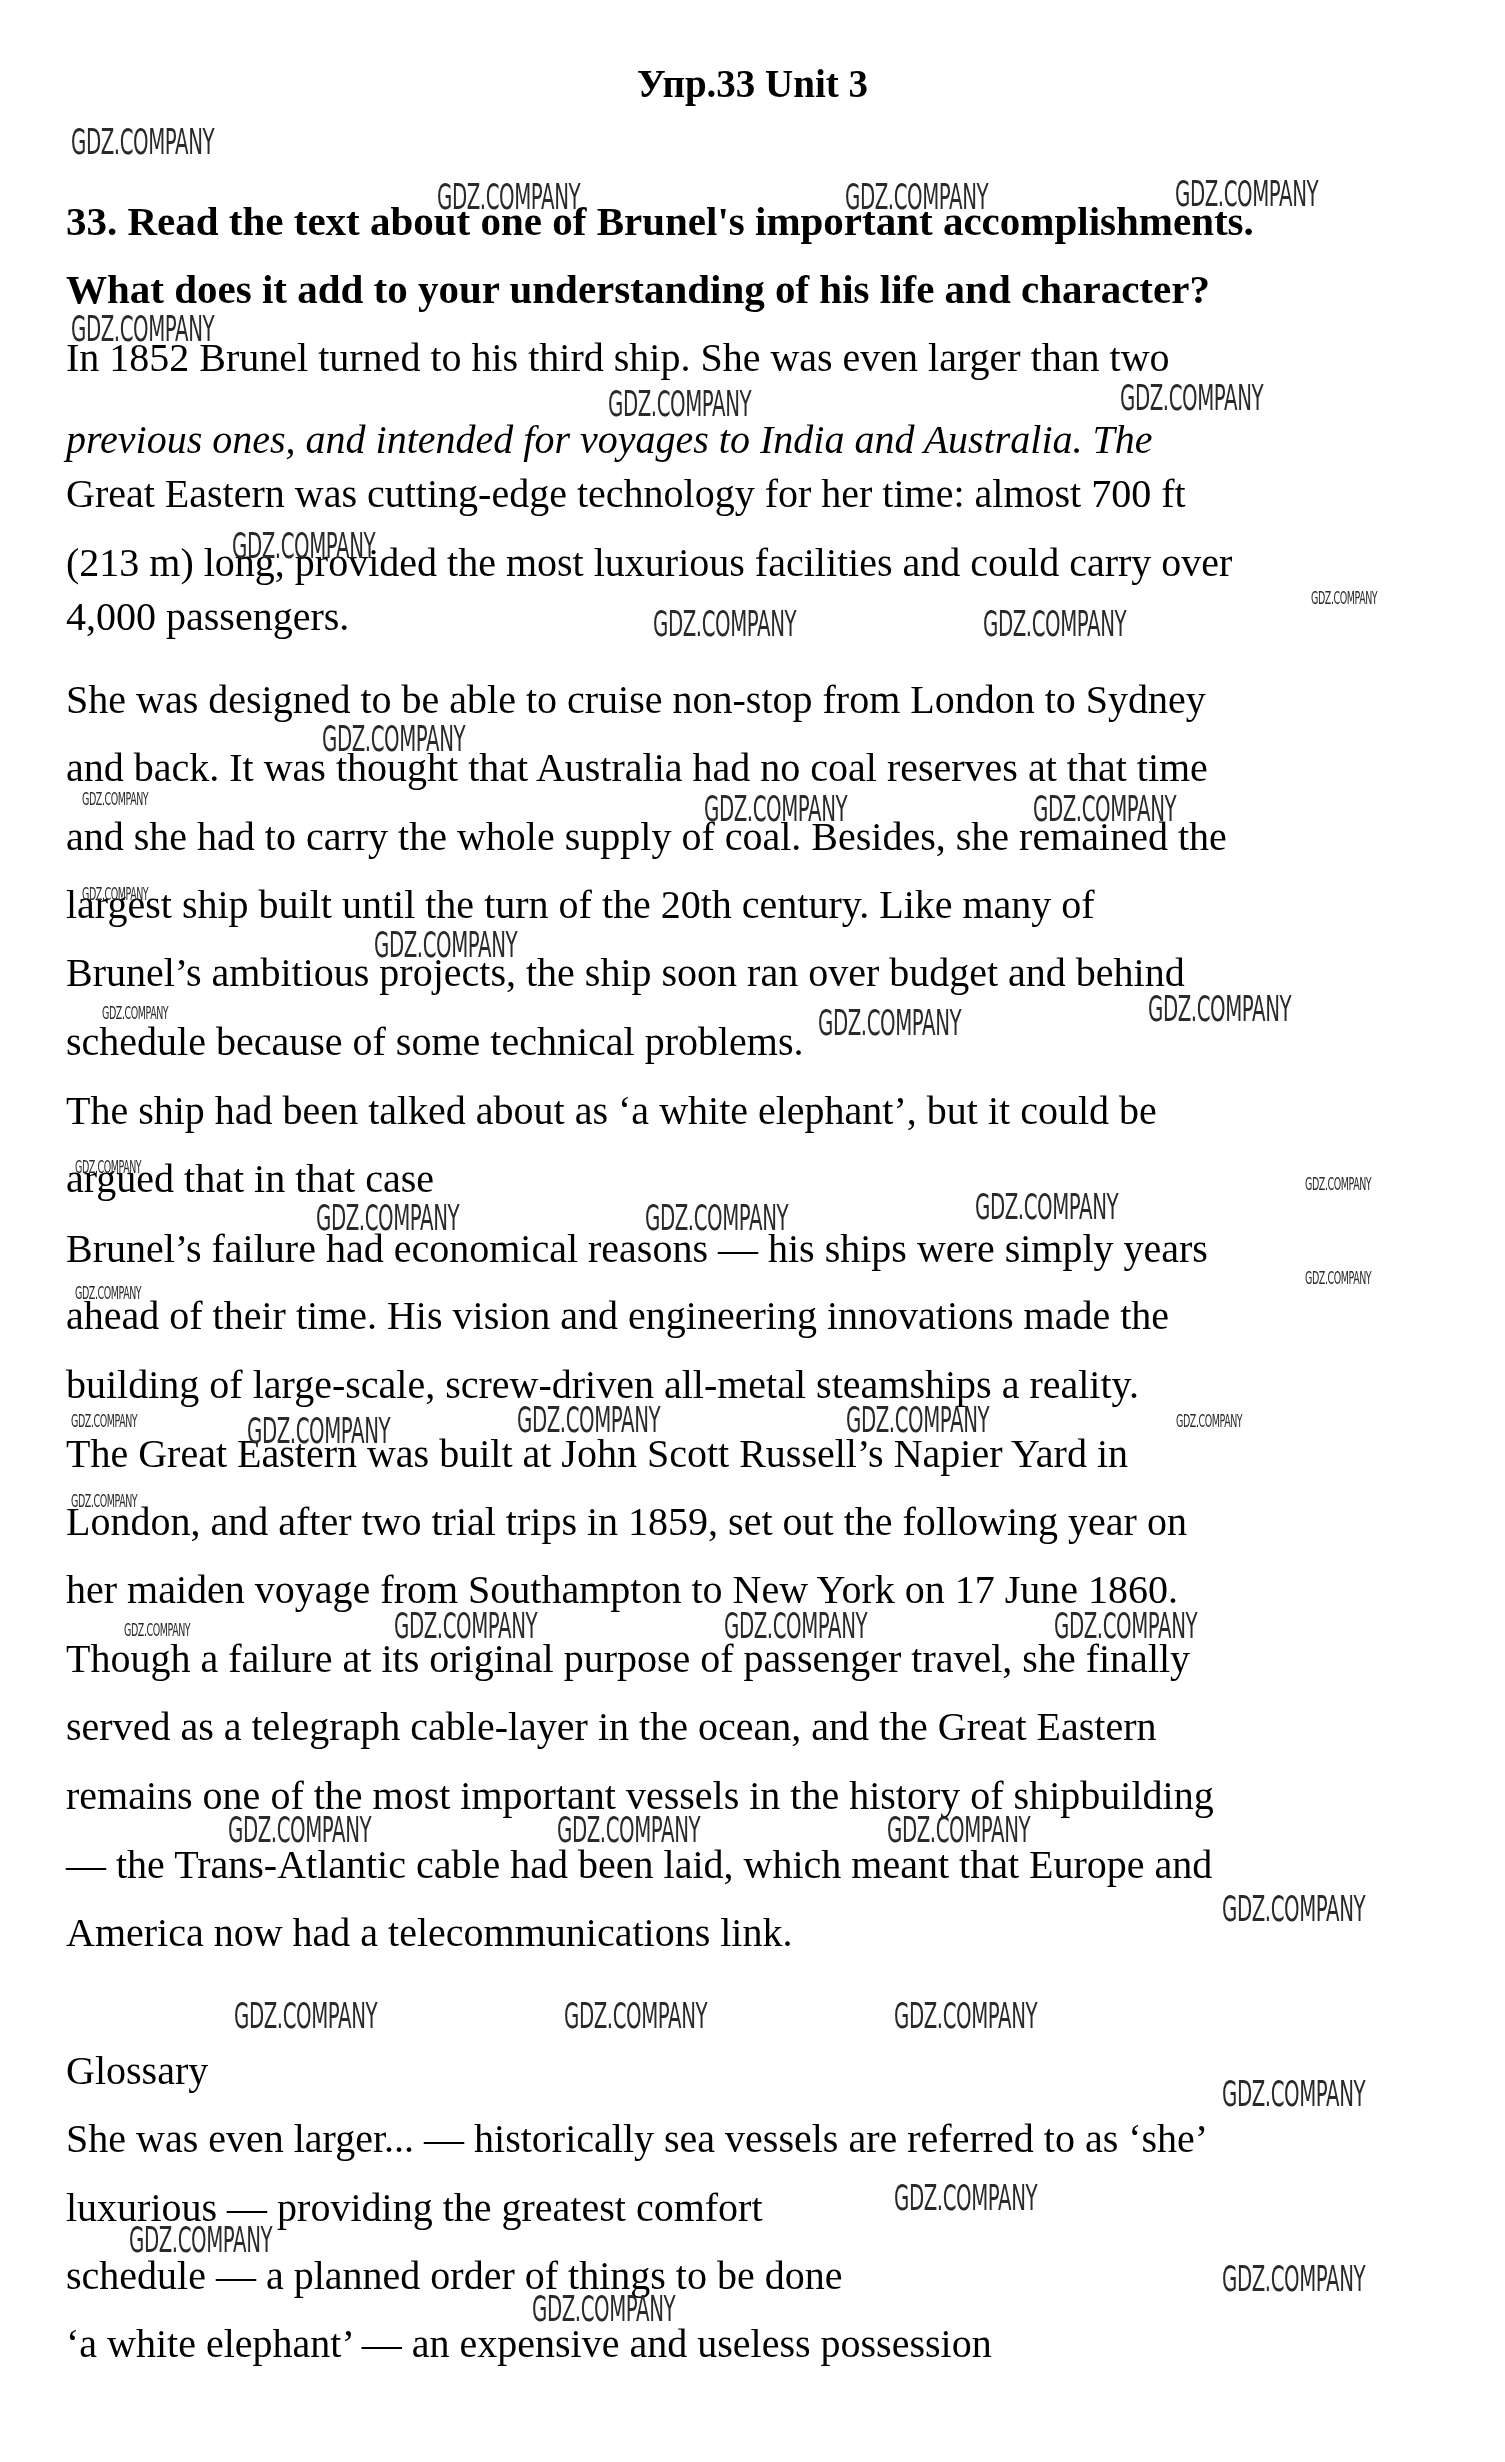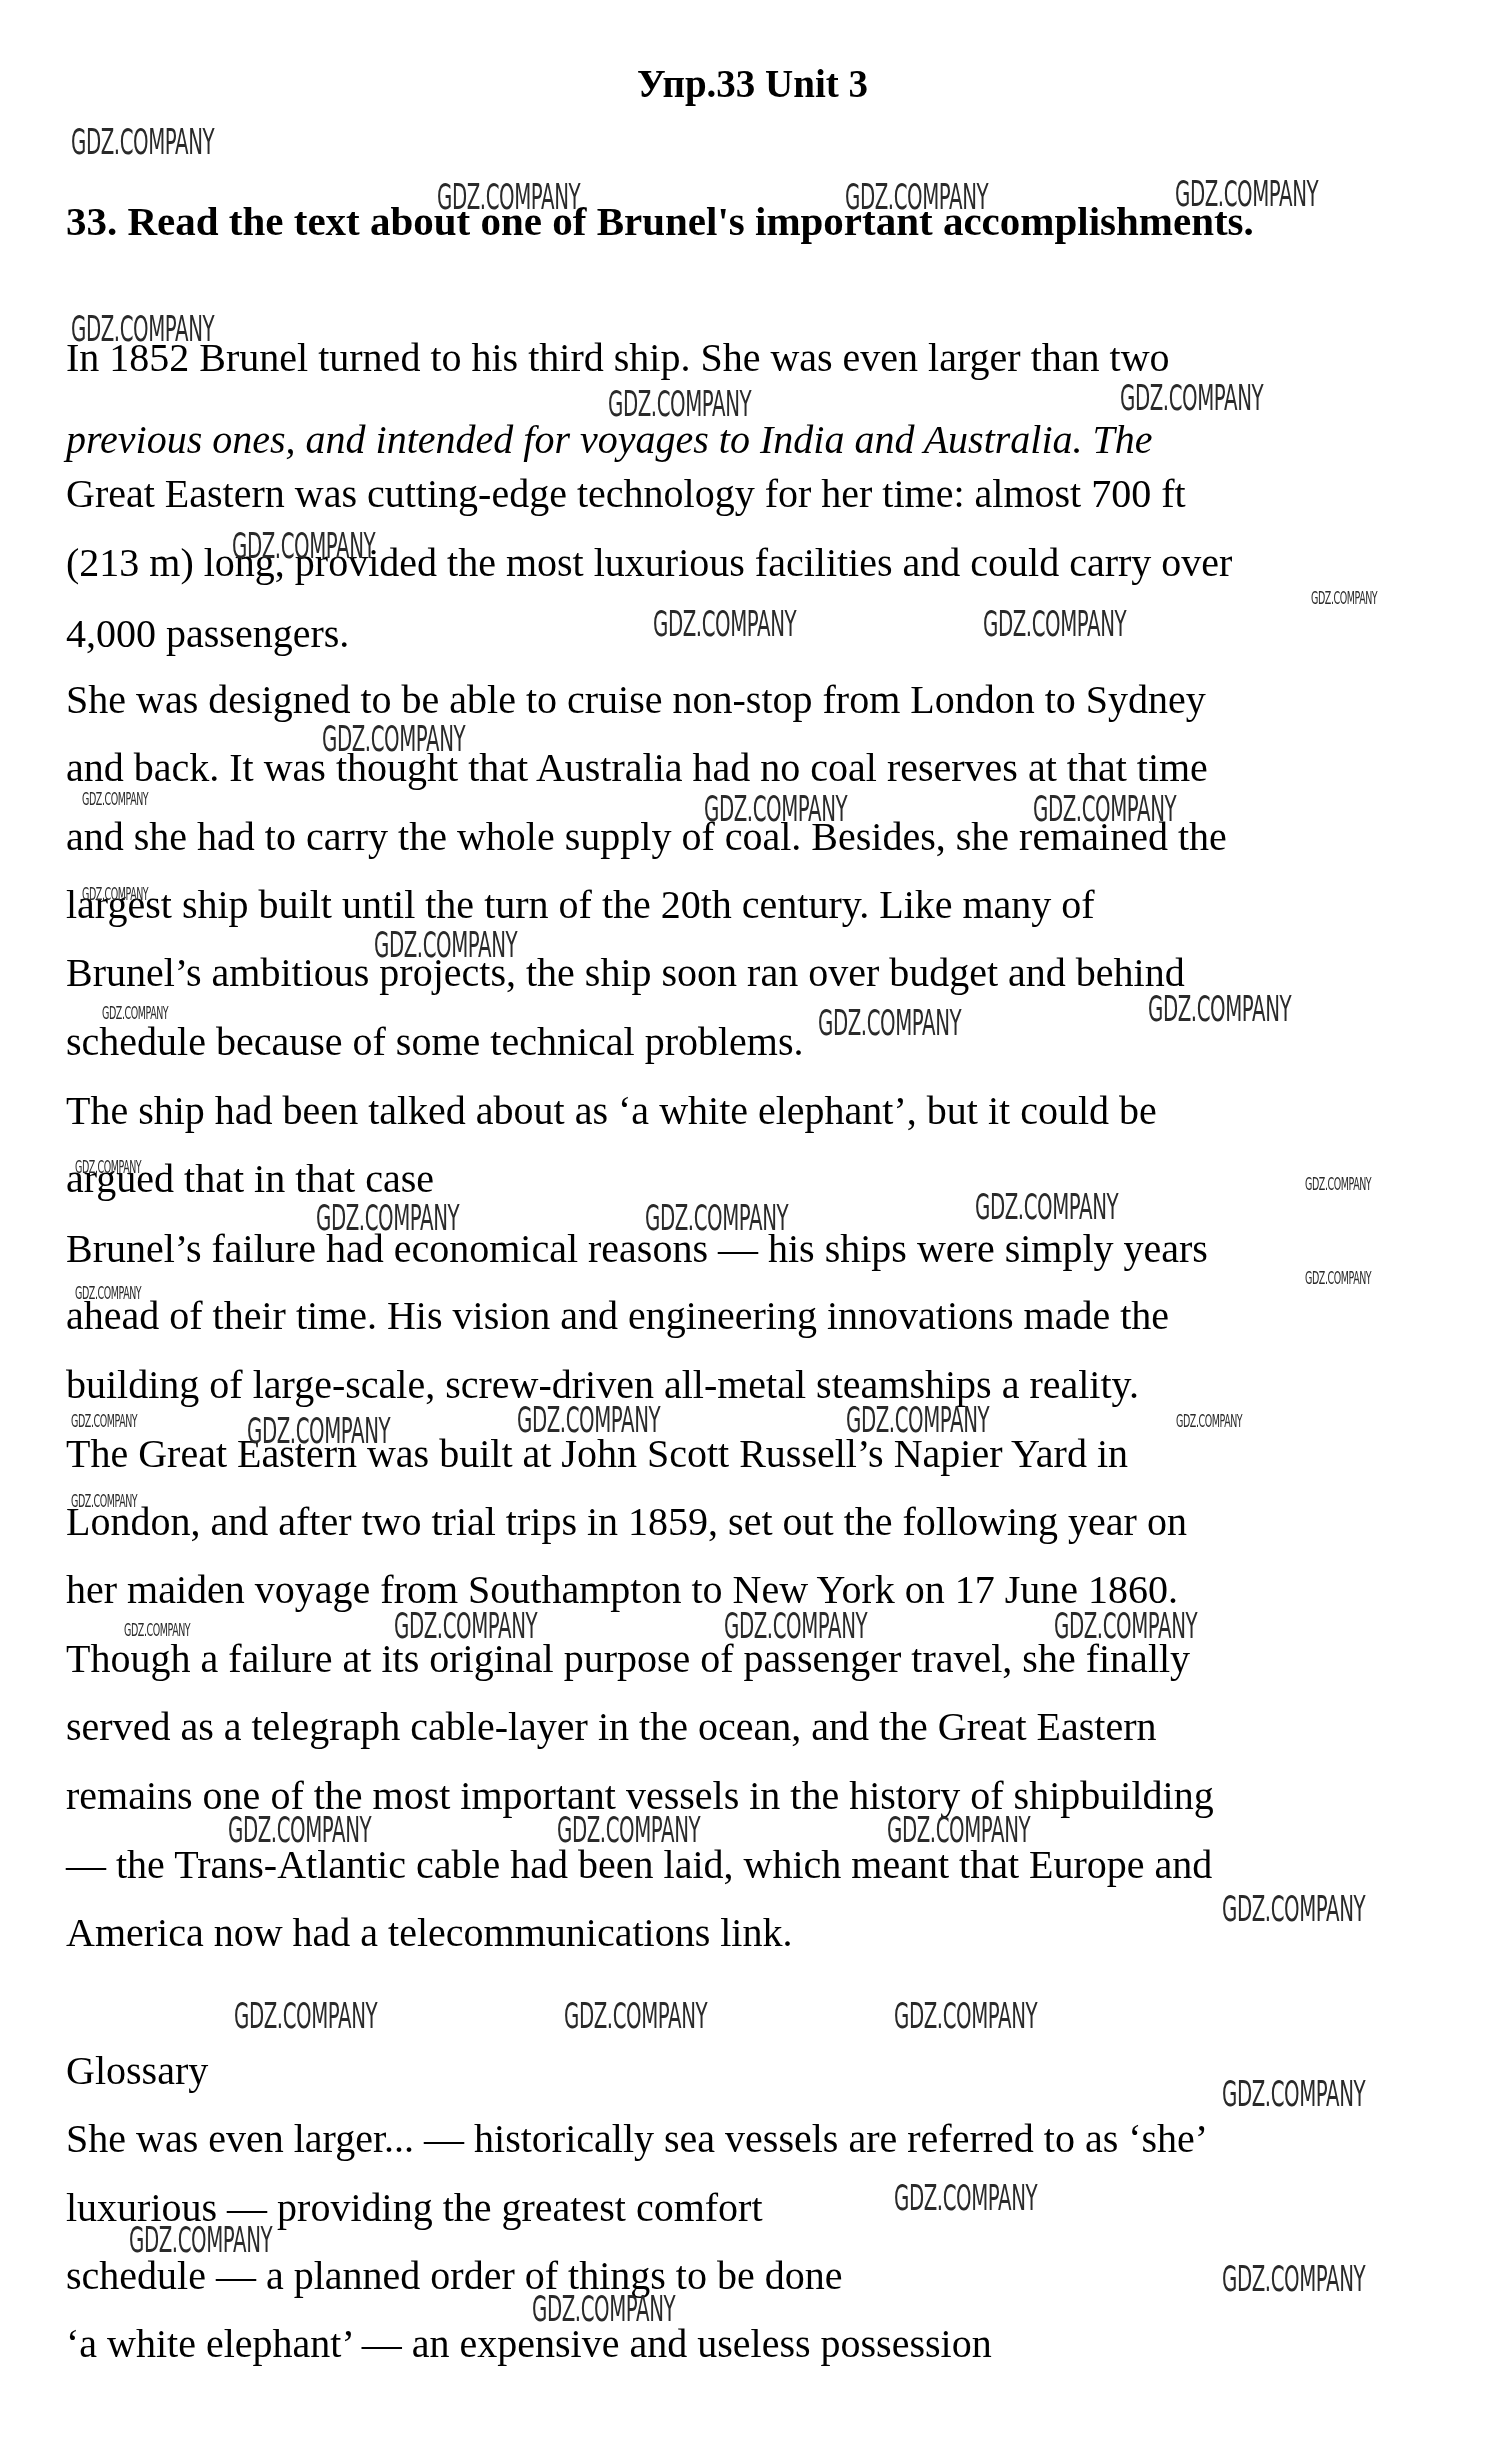--- a/index.html
+++ b/index.html
@@ -27,27 +27,28 @@
   .wm.small { font-size: 17.3px; }
 </style>
 </head>
 <body>
 
 <div class="page">
 
   <div class="title">Упр.33 Unit 3</div>
 
   <div class="line heading" style="top:201px;">33. Read the text about one of Brunel's important accomplishments.</div>
+  <div class="line heading" style="top:269px;">What does it add to your understanding of his life and character?</div>
 
   <div>
     <div class="line" style="top:338px;">In 1852 Brunel turned to his third ship. She was even larger than two</div>
     <div class="line" style="top:420px;font-style:italic;">previous ones, and intended for voyages to India and Australia. The</div>
     <div class="line" style="top:474px;">Great Eastern was cutting-edge technology for her time: almost 700 ft</div>
     <div class="line" style="top:543px;">(213 m) long, provided the most luxurious facilities and could carry over</div>
-    <div class="line" style="top:614px;">4,000 passengers.</div>
+    <div class="line" style="top:597px;">4,000 passengers.</div>
     <div class="line" style="top:680px;">She was designed to be able to cruise non-stop from London to Sydney</div>
     <div class="line" style="top:748px;">and back. It was thought that Australia had no coal reserves at that time</div>
     <div class="line" style="top:817px;">and she had to carry the whole supply of coal. Besides, she remained the</div>
     <div class="line" style="top:885px;">largest ship built until the turn of the 20th century. Like many of</div>
     <div class="line" style="top:953px;">Brunel’s ambitious projects, the ship soon ran over budget and behind</div>
     <div class="line" style="top:1022px;">schedule because of some technical problems.</div>
     <div class="line" style="top:1091px;">The ship had been talked about as ‘a white elephant’, but it could be</div>
     <div class="line" style="top:1159px;">argued that in that case</div>
     <div class="line" style="top:1229px;">Brunel’s failure had economical reasons — his ships were simply years</div>
     <div class="line" style="top:1296px;">ahead of their time. His vision and engineering innovations made the</div>

